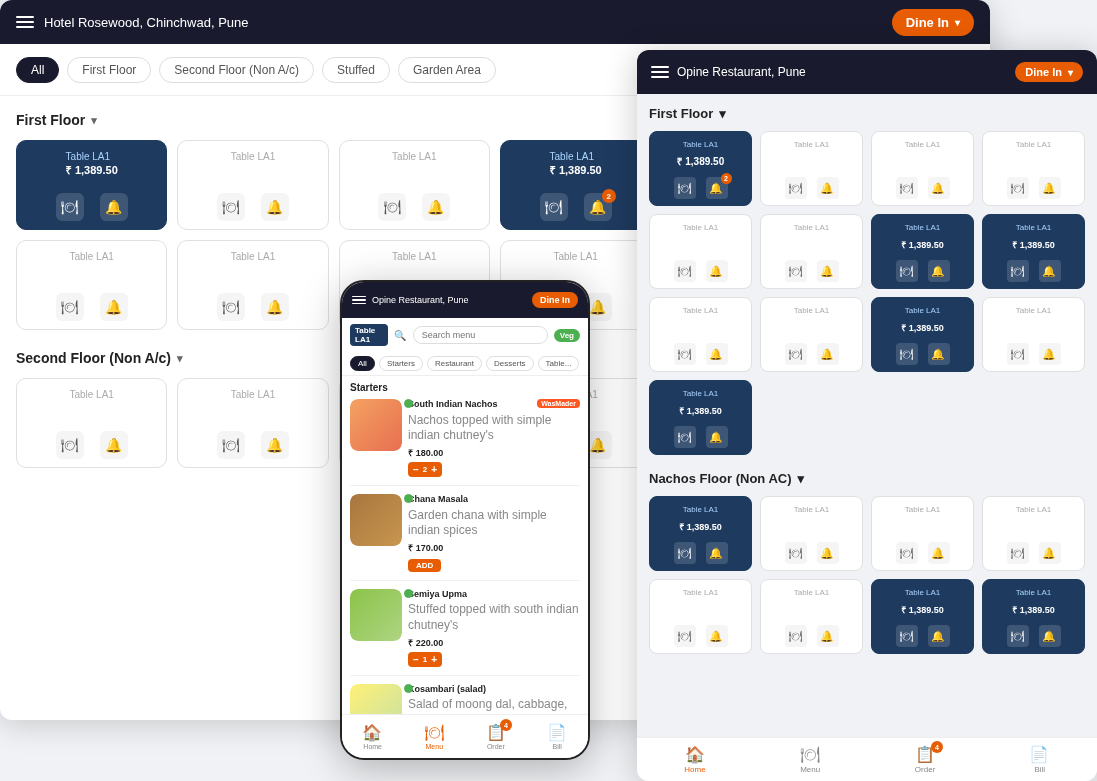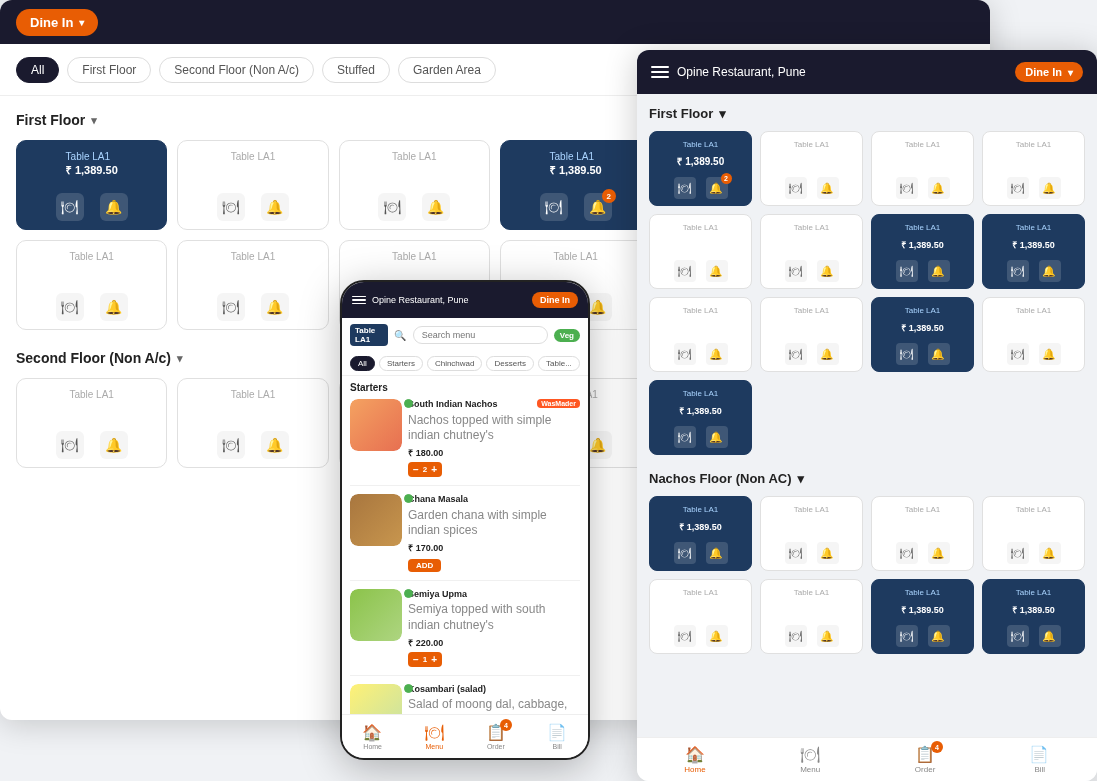--- a/index.html
+++ b/index.html
@@ -375,20 +375,28 @@
     .nachos-img { background: linear-gradient(135deg, #f4a261, #e76f51); }
     .chana-img { background: linear-gradient(135deg, #a8763e, #c8964e); }
     .semiya-img { background: linear-gradient(135deg, #8bc34a, #aed581); }
     .kosambari-img { background: linear-gradient(135deg, #fff176, #c5e1a5); }
   </style>
 </head>
 <body>
 
 <div class="main-window">
   <div class="main-topbar">
+    <div class="main-topbar-left">
+      <div class="hamburger-icon">
+        <span></span>
+          <span></span>
+          <span></span>
+      </div>
+      <span>Hotel Rosewood, Chinchwad, Pune</span>
+    </div>
     <button class="dine-in-btn">
       <span>Dine In</span>
       <span class="chevron">▾</span>
     </button>
   </div>
 
   <div class="main-tabs">
     <button class="tab-pill active">All</button>
     <button class="tab-pill">First Floor</button>
     <button class="tab-pill">Second Floor (Non A/c)</button>
@@ -803,21 +811,21 @@
   <div class="mobile-search-row">
     <div class="mobile-table-tag">Table LA1</div>
     <span style="font-size:10px;color:#aaa;">🔍</span>
     <input class="mobile-search-input" type="text" placeholder="Search menu" style="">
     <div class="veg-toggle">Veg</div>
   </div>
 
   <div class="mobile-tabs">
     <div class="mobile-tab active">All</div>
     <div class="mobile-tab">Starters</div>
-    <div class="mobile-tab">Chinchwad</div>
+    <div class="mobile-tab">Restaurant</div>
     <div class="mobile-tab">Desserts</div>
     <div class="mobile-tab">Table...</div>
   </div>
 
   <div class="mobile-content">
     <div class="mobile-section-title">Starters</div>
 
     <div class="mobile-food-item">
       <div class="food-img">
         <div class="food-img-placeholder nachos-img"></div>
@@ -848,21 +856,21 @@
       </div>
       <div style="position:absolute;top:0;left:54px;width:9px;height:9px;background:#4caf50;border-radius:50%;border:1.5px solid #4caf50;"></div>
     </div>
 
     <div class="mobile-food-item">
       <div class="food-img">
         <div class="food-img-placeholder semiya-img"></div>
       </div>
       <div class="food-info">
         <div class="food-name">Semiya Upma</div>
-        <div class="food-desc">Semiya topped with south indian chutney's</div>
+        <div class="food-desc">Stuffed topped with south indian chutney's</div>
         <div class="food-price">₹ 220.00</div>
         <div class="qty-ctrl" style="display:inline-flex;margin-top:2px;">
           <button class="qty-btn">−</button>
           <span>1</span>
           <button class="qty-btn">+</button>
         </div>
       </div>
       <div style="position:absolute;top:0;left:54px;width:9px;height:9px;background:#4caf50;border-radius:50%;border:1.5px solid #4caf50;"></div>
     </div>
 

